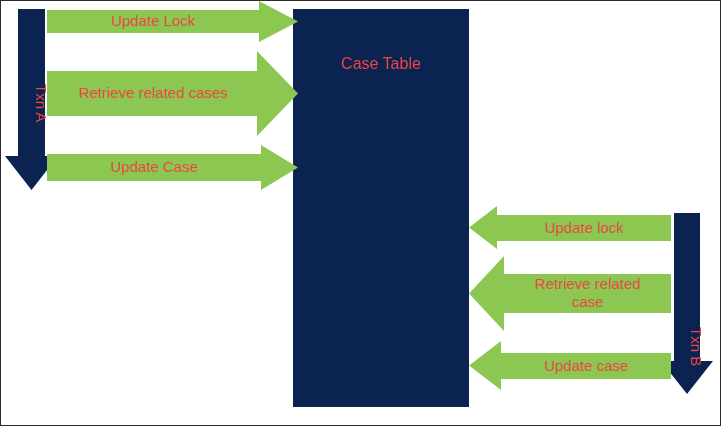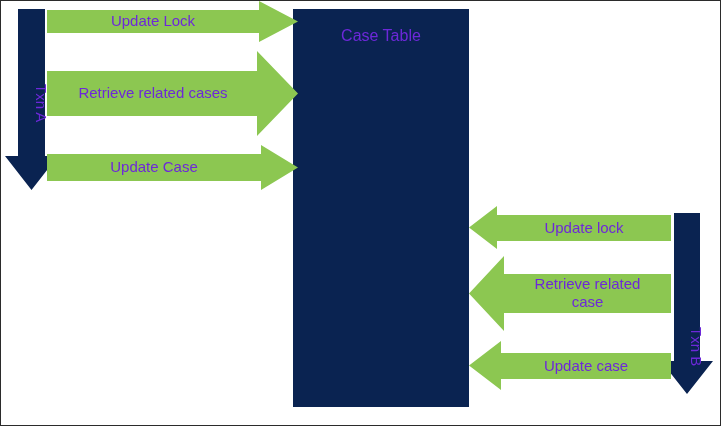--- a/index.html
+++ b/index.html
@@ -19,34 +19,35 @@
   }
   .svg-layer {
     position: absolute;
     left: 0;
     top: 0;
     width: 721px;
     height: 426px;
   }
   .label {
     position: absolute;
-    color: #6d28d9;
+    color: #ef4444;
     font-family: "Liberation Sans", sans-serif;
     font-size: 15px;
     line-height: 18px;
     text-align: center;
     white-space: pre-line;
     pointer-events: none;
   }
   .label.vertical {
     writing-mode: vertical-rl;
     text-orientation: mixed;
   }
   .label.table-title {
     font-size: 16px;
+    margin-top: 28px;
   }
 </style>
 </head>
 <body>
 
 <div id="canvas">
 
   <svg class="svg-layer" viewBox="0 0 721 426" xmlns="http://www.w3.org/2000/svg">
 
     <rect x="292" y="8" width="176" height="398" fill="#0A2351"></rect>

